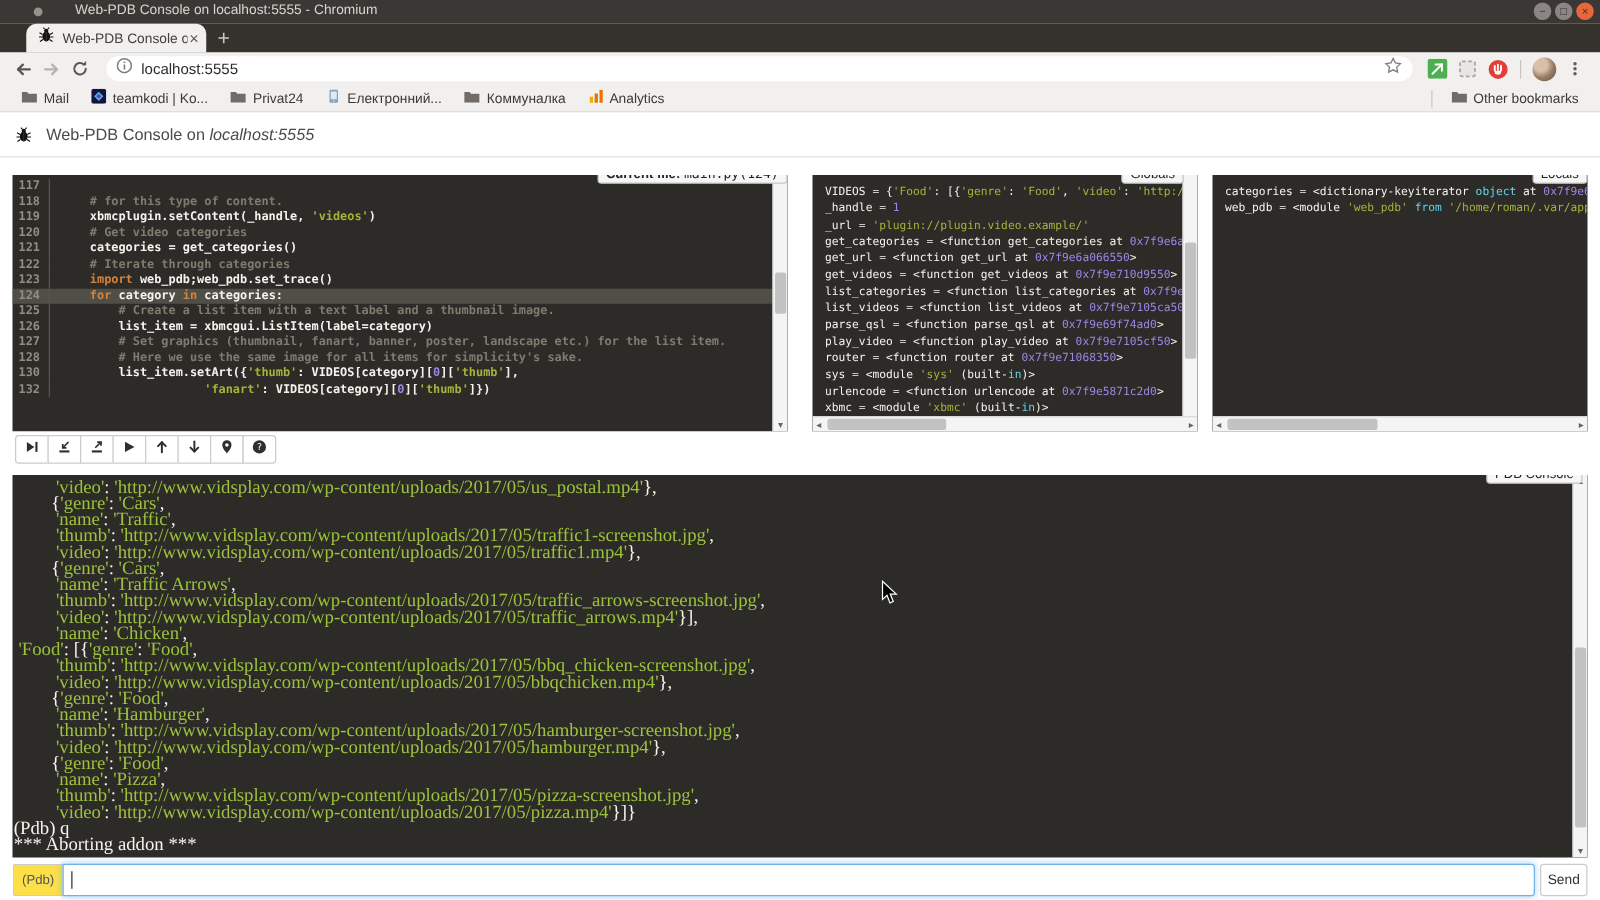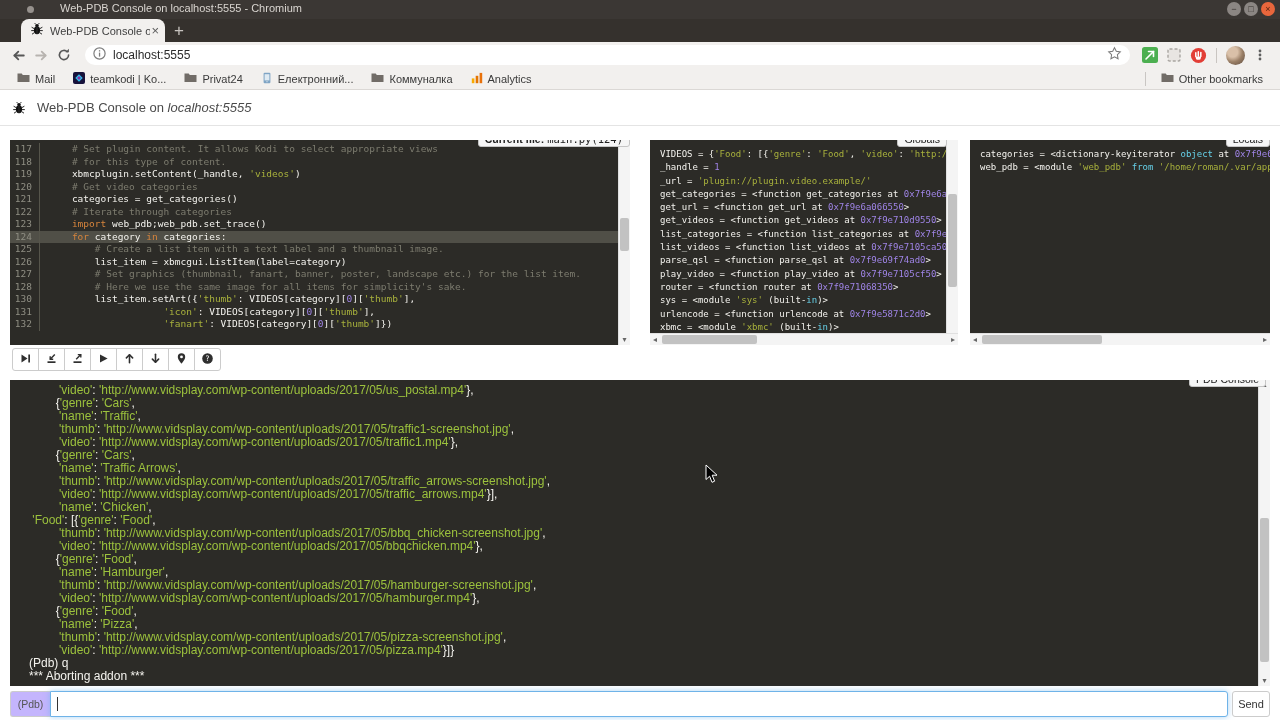--- a/index.html
+++ b/index.html
@@ -55,35 +55,35 @@
 
   
   .panel{position:absolute;background:#2c2b27;}
   .panel-label{position:absolute;top:-9px;background:#f6f6f6;border:1px solid #c6c6c6;border-radius:3px;
                font-size:10.5px;color:#222;padding:0 6px;line-height:14px;white-space:nowrap;z-index:3;}
   .panel-label b{font-weight:bold;}
   .mono{font-family:"DejaVu Sans Mono",monospace;}
 
   .code-panel{left:10px;top:50px;width:620px;height:205px;overflow:hidden;}
   .code-lines{position:absolute;left:0;top:0;right:12px;bottom:0;padding-top:3px;overflow:hidden;
-              font-family:"DejaVu Sans Mono",monospace;font-size:9.5px;color:#f4f3ee;}
+              font-family:"DejaVu Sans Mono",monospace;font-size:9.5px;color:#f4f3ee;font-weight:bold;}
   .cl{display:flex;height:12.5px;line-height:12.5px;white-space:pre;}
   .cl .ln{flex:none;width:30px;text-align:right;padding-right:7px;margin-right:9px;
           border-right:1px solid #56554b;color:#8f8e83;}
   .cl.cur{background:#504f47;}
 
   .globals-panel{left:650px;top:50px;width:308px;height:205px;overflow:hidden;}
   .locals-panel{left:970px;top:50px;width:300px;height:205px;overflow:hidden;}
   .vars-lines{position:absolute;left:0;top:0;right:12px;bottom:12px;overflow:hidden;
               padding:8px 0 0 10px;font-family:"DejaVu Sans Mono",monospace;font-size:9px;color:#f4f3ee;}
   .vl{height:13.3px;line-height:13.3px;white-space:pre;}
 
   .console-panel{left:10px;top:290px;width:1260px;height:306px;overflow:hidden;}
   .console-lines{position:absolute;left:0;top:0;right:12px;bottom:0;overflow:hidden;
-                 padding:4px 0 0 19px;font-family:Liberation Sans, sans-serif;font-size:12px;color:#f4f3ee;}
+                 padding:4px 0 0 1px;font-family:Liberation Serif, serif;font-size:15px;color:#f4f3ee;}
   .knl{height:13px;line-height:13px;white-space:pre;}
 
   
   .c-com{color:#7d7c6f}.c-str{color:#a8b13c}.c-gstr{color:#9cc23d}
   .c-kw{color:#d6843c}.c-kwv{color:#66d0e8}.c-num{color:#9f84e6}
 
   
   .vscroll{position:absolute;top:0;right:0;bottom:0;width:12px;background:#f4f4f4;border-left:1px solid #e0e0e0;}
   .hscroll{position:absolute;left:0;right:12px;bottom:0;height:12px;background:#f4f4f4;border-top:1px solid #e0e0e0;}
   .vthumb{position:absolute;left:1px;right:1px;background:#c2c2c2;border-radius:2px;}
@@ -97,21 +97,21 @@
 
   
   .dbg-toolbar{position:absolute;left:12px;top:258px;height:23px;display:flex;}
   .dbtn{width:27px;height:23px;background:#fff;border:1px solid #ccc;margin-left:-1px;
         display:flex;align-items:center;justify-content:center;}
   .dbtn:first-child{border-radius:3px 0 0 3px;margin-left:0;}
   .dbtn:last-child{border-radius:0 3px 3px 0;}
 
   
   .promptrow{position:absolute;left:10px;top:601px;width:1260px;height:26px;display:flex;align-items:stretch;}
-  .addon{width:40px;background:#c4b5fd;border:1px solid #ccc;border-right:0;border-radius:3px 0 0 3px;
+  .addon{width:40px;background:#fde047;border:1px solid #ccc;border-right:0;border-radius:3px 0 0 3px;
          font-size:10.5px;color:#555;display:flex;align-items:center;justify-content:center;}
   .pinput{flex:1;background:#fff;border:1px solid #6fb3e8;border-radius:0 3px 3px 0;
           box-shadow:0 0 6px rgba(102,175,233,.55);display:flex;align-items:center;padding-left:6px;}
   .caret{width:1px;height:14px;background:#333;}
   .send{width:38px;margin-left:4px;background:#fff;border:1px solid #ccc;border-radius:3px;
         font-size:11px;color:#333;font-family:"Liberation Sans",sans-serif;}
 
   .cursor{position:absolute;left:705px;top:464px;z-index:9;}
 </style>
 </head>
@@ -287,34 +287,33 @@
           </svg>
         </span>
       <span class="hdr-title"><span>Web-PDB Console on </span><i>localhost:5555</i></span>
     </div>
 
     <div class="panel code-panel">
       <div class="panel-label" style="right:0;">
         <b>Current file:</b> <span class="mono">main.py(124)</span>
       </div>
       <div class="code-lines" id="code-lines">
-          <div class="cl"><span class="ln">117</span><span class="ct"><span class="c-com">    # Set plugin content. It allows Kodi to select appropriate views</span></span></div>
+          <div class="cl"><span class="ln">117</span></div>
           <div class="cl"><span class="ln">118</span><span class="ct"><span class="c-com">    # for this type of content.</span></span></div>
           <div class="cl"><span class="ln">119</span><span class="ct">    xbmcplugin.setContent(_handle, <span class="c-str">'videos'</span>)</span></div>
           <div class="cl"><span class="ln">120</span><span class="ct"><span class="c-com">    # Get video categories</span></span></div>
           <div class="cl"><span class="ln">121</span><span class="ct">    categories = get_categories()</span></div>
           <div class="cl"><span class="ln">122</span><span class="ct"><span class="c-com">    # Iterate through categories</span></span></div>
           <div class="cl"><span class="ln">123</span><span class="ct">    <span class="c-kw">import</span> web_pdb;web_pdb.set_trace()</span></div>
           <div class="cl cur"><span class="ln">124</span><span class="ct">    <span class="c-kw">for</span> category <span class="c-kw">in</span> categories:</span></div>
           <div class="cl"><span class="ln">125</span><span class="ct"><span class="c-com">        # Create a list item with a text label and a thumbnail image.</span></span></div>
           <div class="cl"><span class="ln">126</span><span class="ct">        list_item = xbmcgui.ListItem(label=category)</span></div>
           <div class="cl"><span class="ln">127</span><span class="ct"><span class="c-com">        # Set graphics (thumbnail, fanart, banner, poster, landscape etc.) for the list item.</span></span></div>
           <div class="cl"><span class="ln">128</span><span class="ct"><span class="c-com">        # Here we use the same image for all items for simplicity's sake.</span></span></div>
           <div class="cl"><span class="ln">130</span><span class="ct">        list_item.setArt({<span class="c-str">'thumb'</span>: VIDEOS[category][<span class="c-num">0</span>][<span class="c-str">'thumb'</span>],</span></div>
-          <div class="cl"><span class="ln">131</span><span class="ct">                    <span class="c-str">'icon'</span>: VIDEOS[category][<span class="c-num">0</span>][<span class="c-str">'thumb'</span>],</span></div>
           <div class="cl"><span class="ln">132</span><span class="ct">                    <span class="c-str">'fanart'</span>: VIDEOS[category][<span class="c-num">0</span>][<span class="c-str">'thumb'</span>]})</span></div>
         </div>
       <div class="vscroll">
         <div class="vthumb" style="top:38%;height:16%;"></div>
         <div class="sarrow sa-b">▾</div>
       </div>
     </div>
 
     <div class="panel globals-panel">
       <div class="panel-label" style="right:11px;">Globals</div>

